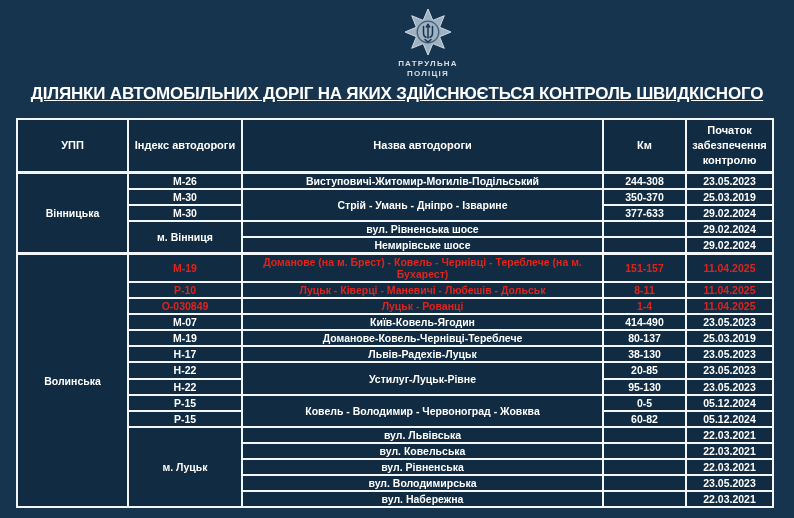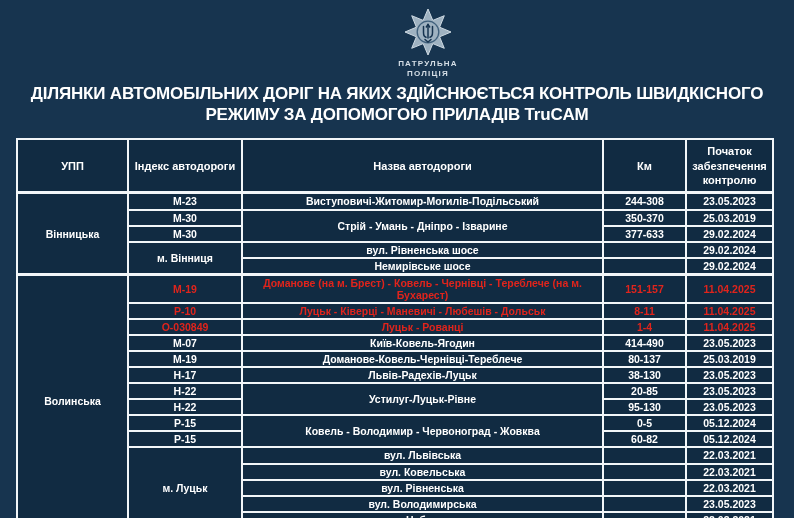--- a/index.html
+++ b/index.html
@@ -24,20 +24,21 @@
     line-height: 1.25;
   }
   .page-title {
     margin-top: 5px;
     text-align: center;
     color: #ffffff;
     font-size: 17px;
     font-weight: bold;
     line-height: 1.22;
     letter-spacing: -0.2px;
+    text-decoration: underline;
   }
   .table-wrap { margin: 13px 0 0 16px; }
   table {
     border-collapse: collapse;
     width: 756px;
     table-layout: fixed;
   }
   col.c-upp   { width: 111px; }
   col.c-index { width: 114px; }
   col.c-name  { width: 361px; }
@@ -83,21 +84,20 @@
     </g>
   </svg>
   <div class="org-name">
     <div>ПАТРУЛЬНА</div>
     <div>ПОЛІЦІЯ</div>
   </div>
 </div>
 
 <div class="page-title">
   <div>ДІЛЯНКИ АВТОМОБІЛЬНИХ ДОРІГ НА ЯКИХ ЗДІЙСНЮЄТЬСЯ КОНТРОЛЬ ШВИДКІСНОГО</div>
-  <div>РЕЖИМУ ЗА ДОПОМОГОЮ ПРИЛАДІВ TruCAM</div>
 </div>
 
 <div class="table-wrap">
   <table>
     <colgroup>
       <col class="c-upp">
         <col class="c-index">
         <col class="c-name">
         <col class="c-km">
         <col class="c-date">
@@ -107,21 +107,21 @@
           <th>УПП</th>
           <th>Індекс автодороги</th>
           <th>Назва автодороги</th>
           <th>Км</th>
           <th>Початок забезпечення контролю</th>
         </tr>
     </thead>
     <tbody>
         <tr>
           <td rowspan="5">Вінницька</td>
-          <td>М-23</td>
+          <td>М-26</td>
           <td>Виступовичі-Житомир-Могилів-Подільський</td>
           <td>244-308</td>
           <td>23.05.2023</td>
         </tr>
         <tr>
           <td>М-30</td>
           <td rowspan="2">Стрій - Умань - Дніпро - Ізварине</td>
           <td>350-370</td>
           <td>25.03.2019</td>
         </tr>

